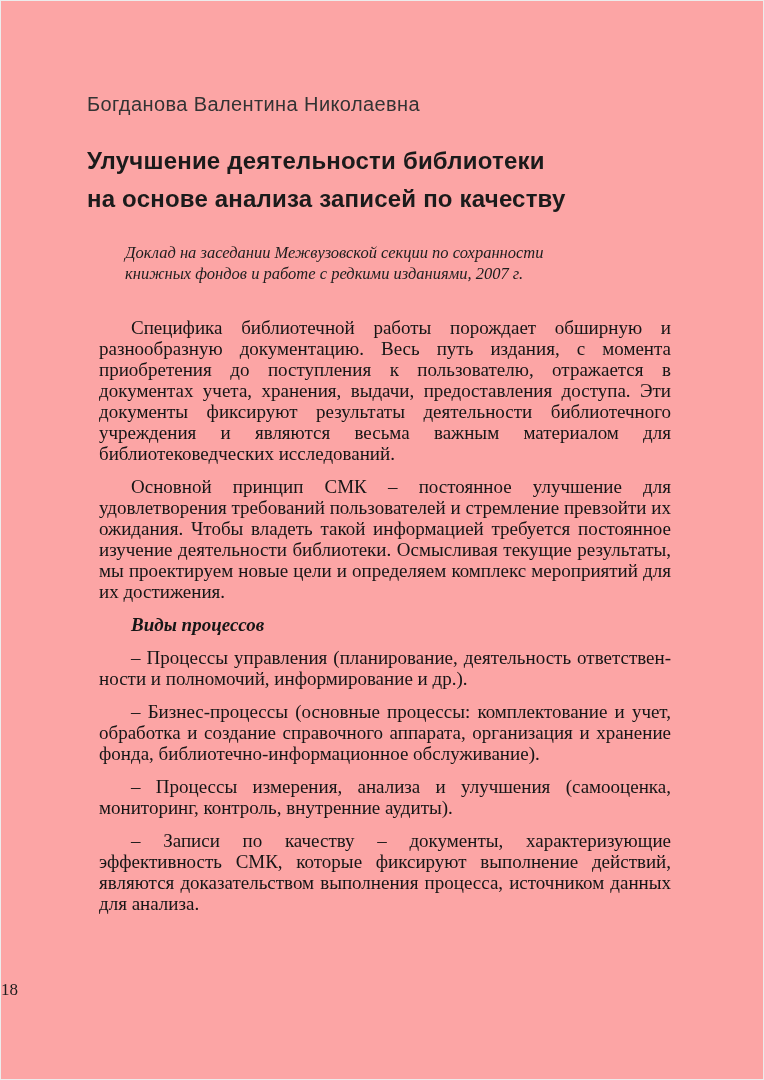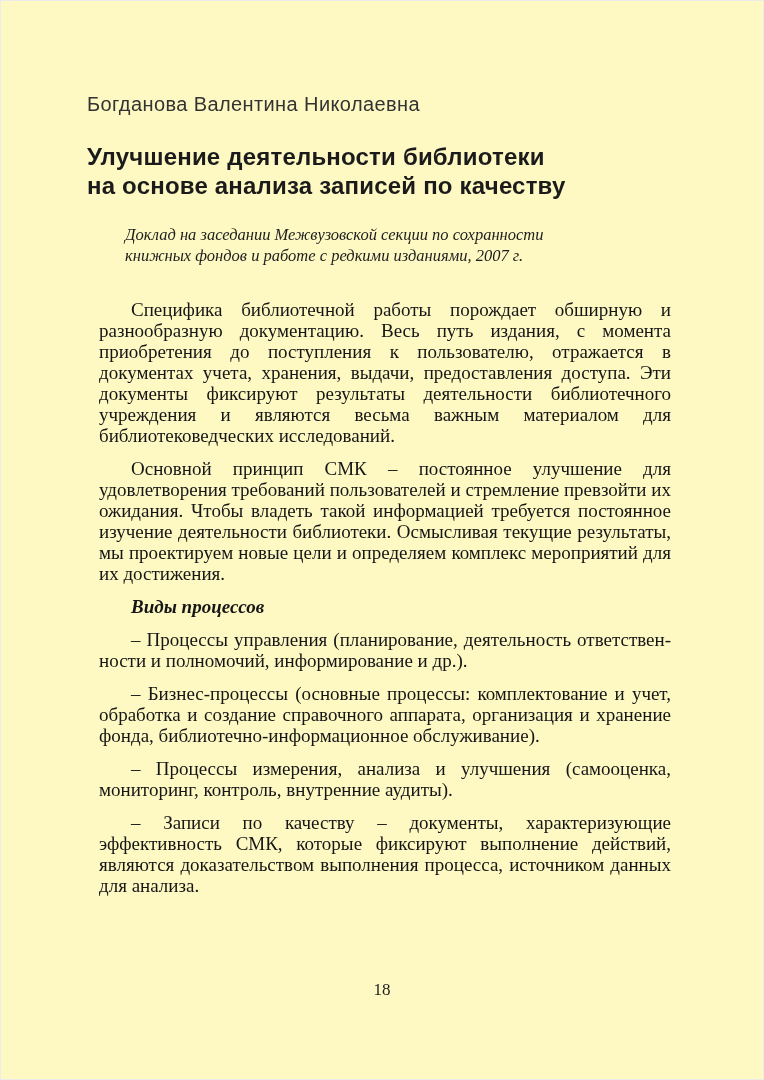--- a/index.html
+++ b/index.html
@@ -5,41 +5,41 @@
   html, body {
     margin: 0;
     padding: 0;
     background: #ffffff;
   }
   .page {
     position: relative;
     width: 764px;
     height: 1080px;
     box-sizing: border-box;
-    background: #fef9c3;
+    background: #fca5a5;
     border: 1px solid #ececec;
     overflow: hidden;
   }
   .content {
     padding: 0 80px 0 86px;
   }
   .author {
     margin-top: 92px;
     font-family: "Liberation Sans", sans-serif;
     font-size: 20px;
     line-height: 23px;
     letter-spacing: 0.4px;
     color: #333333;
   }
   .title {
     margin: 26px 0 0 0;
     font-family: "Liberation Sans", sans-serif;
     font-size: 24px;
     font-weight: 700;
-    line-height: 29px;
+    line-height: 38px;
     letter-spacing: 0.2px;
     color: #1b1b1b;
     white-space: pre-line;
   }
   .subtitle {
     margin-top: 24px;
     margin-left: 38px;
     font-family: "Liberation Serif", serif;
     font-style: italic;
     font-size: 16.5px;
@@ -61,21 +61,21 @@
   }
   .section-heading {
     font-weight: 700;
     font-style: italic;
   }
   .page-footer {
     position: absolute;
     top: 979px;
     left: 0;
     right: 0;
-    text-align: center;
+    text-align: left;
     font-family: "Liberation Serif", serif;
     font-size: 17px;
     color: #1d1d1d;
   }
 </style>
 </head>
 <body>
 
 <div class="page">
   <div class="content">

